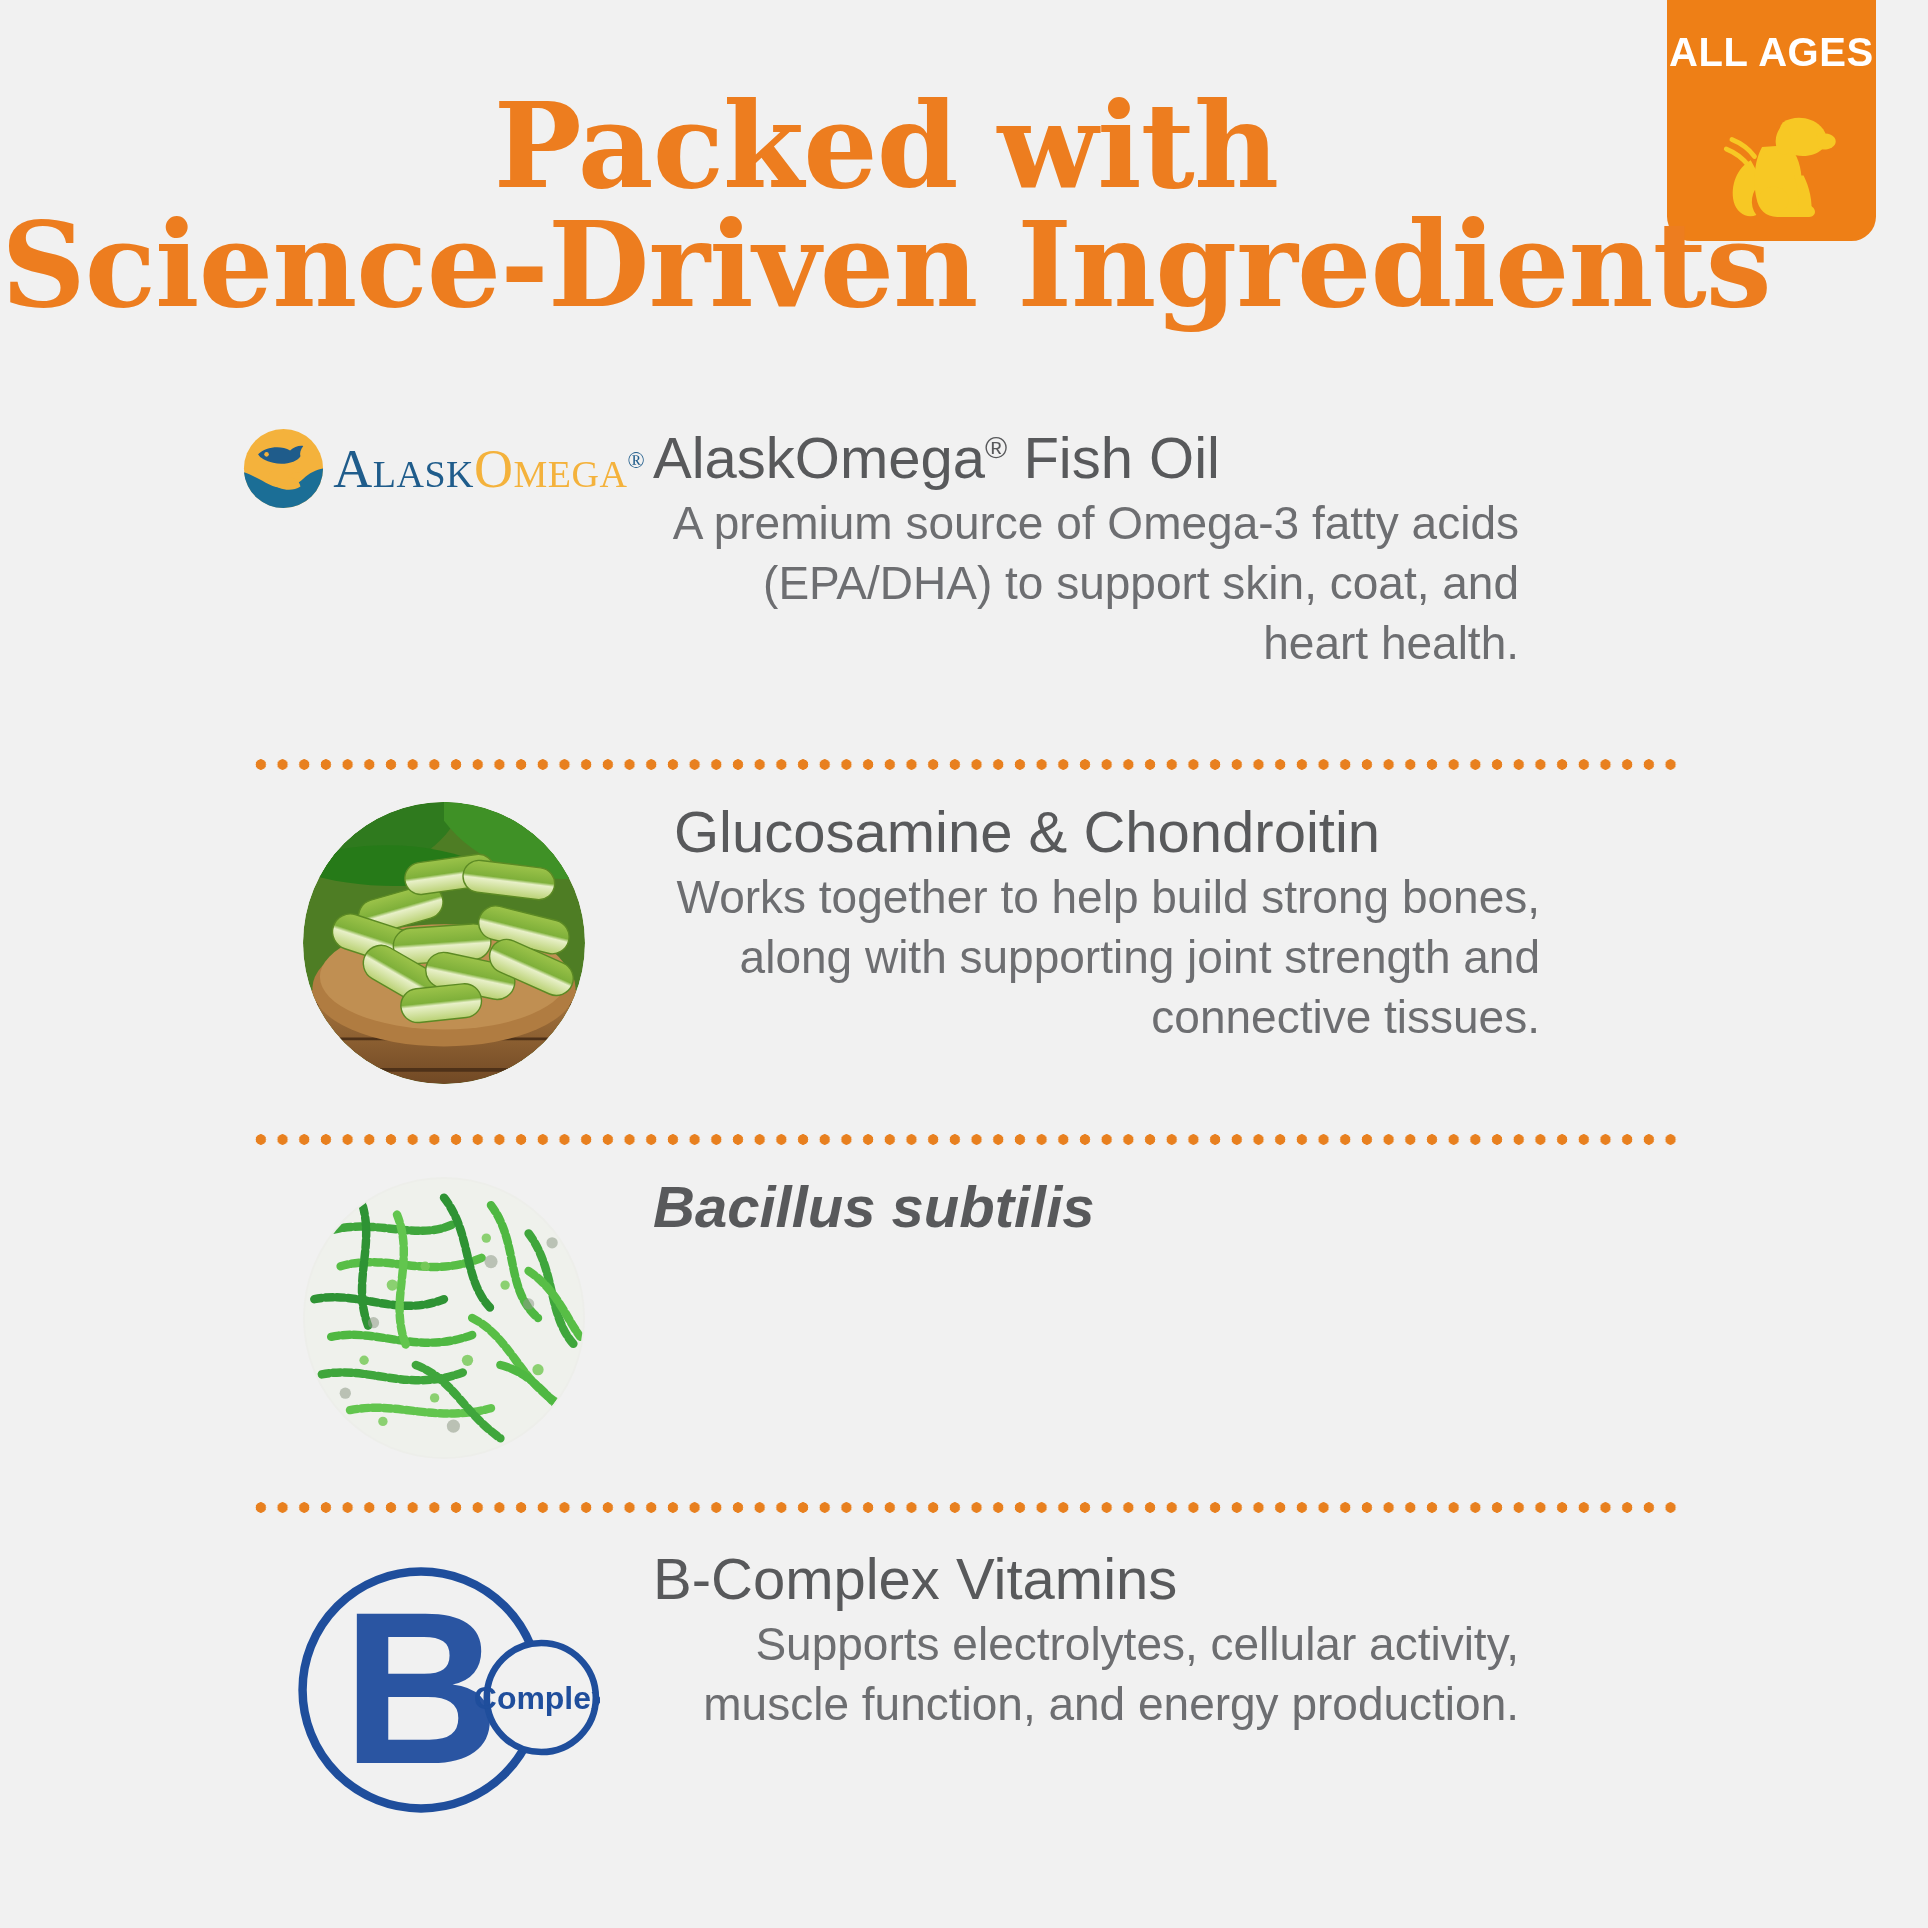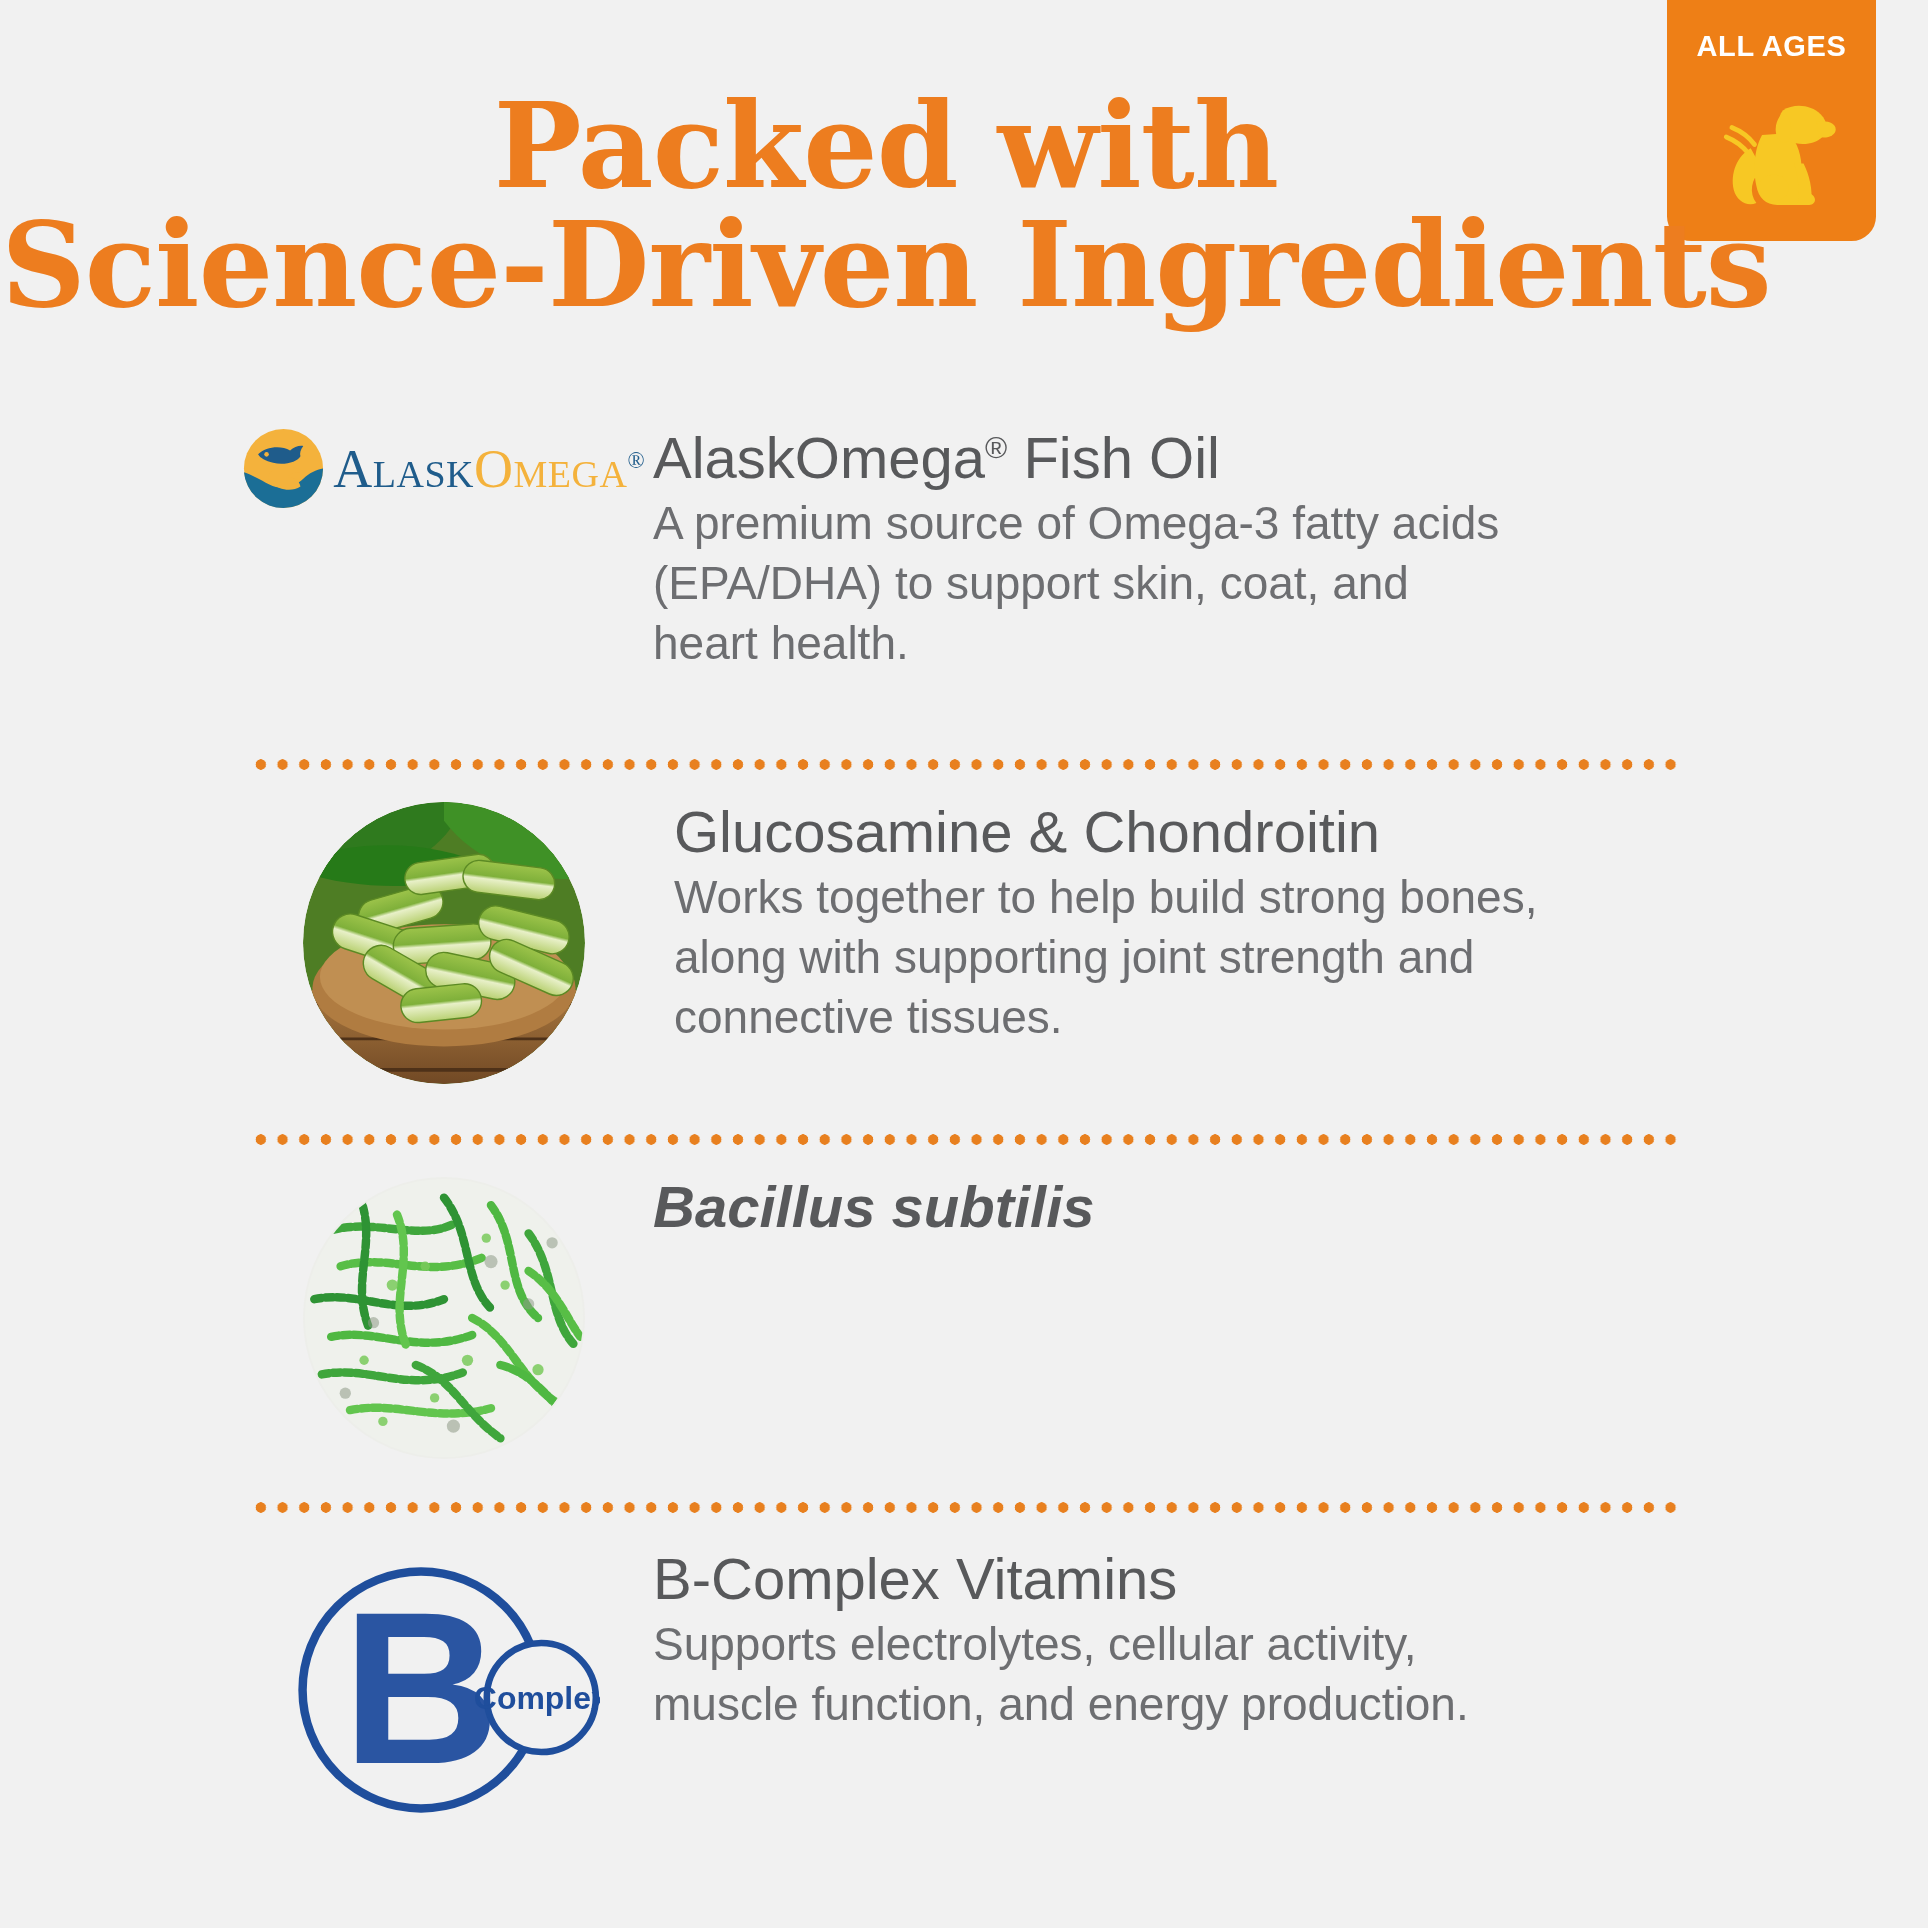--- a/index.html
+++ b/index.html
@@ -11,21 +11,21 @@
   }
 
   
   .badge{
     position:absolute;left:1667px;top:-5.6px;width:209px;height:247px;
     background:#EE7F16;
     border-radius:0 0 24.5px 24.5px;
     display:flex;flex-direction:column;align-items:center;
   }
   .badge-label{
-    color:#FFFFFF;font-size:29px;font-weight:bold;letter-spacing:0.6px;
+    color:#FFFFFF;font-size:40px;font-weight:bold;letter-spacing:0.6px;
     margin-top:36px;font-family:"Liberation Sans", sans-serif;
     white-space:nowrap;
   }
   .badge-dog{margin-top:5.6px;}
 
   
   .headline{
     position:absolute;left:0;top:87px;width:1772px;
     text-align:center;color:#ED7D1F;
     font-family:"DejaVu Serif", serif;
@@ -48,21 +48,21 @@
     font-size:58px;line-height:1.04;
     font-weight:normal;
     font-family:"Liberation Sans", sans-serif;
     margin:0 0 5.6px 0;white-space:nowrap;
   }
   .ing-title.sci{font-style:italic;font-weight:bold;}
   .ing-desc{
     color:#6D6E71;
     font-size:46px;line-height:1.30;
     font-family:"Liberation Sans", sans-serif;
-    margin:0;max-width:866px;
+    margin:0;max-width:866px;text-align:right;
   }
   .sup{font-size:0.52em;vertical-align:super;}
 
   
   .divider{
     position:absolute;left:250px;width:1428px;height:11.3px;
     background-image:radial-gradient(circle, #E8801F 42%, rgba(0,0,0,0) 45%);
     background-size:21.7px 11.3px;background-repeat:repeat-x;
   }
 

